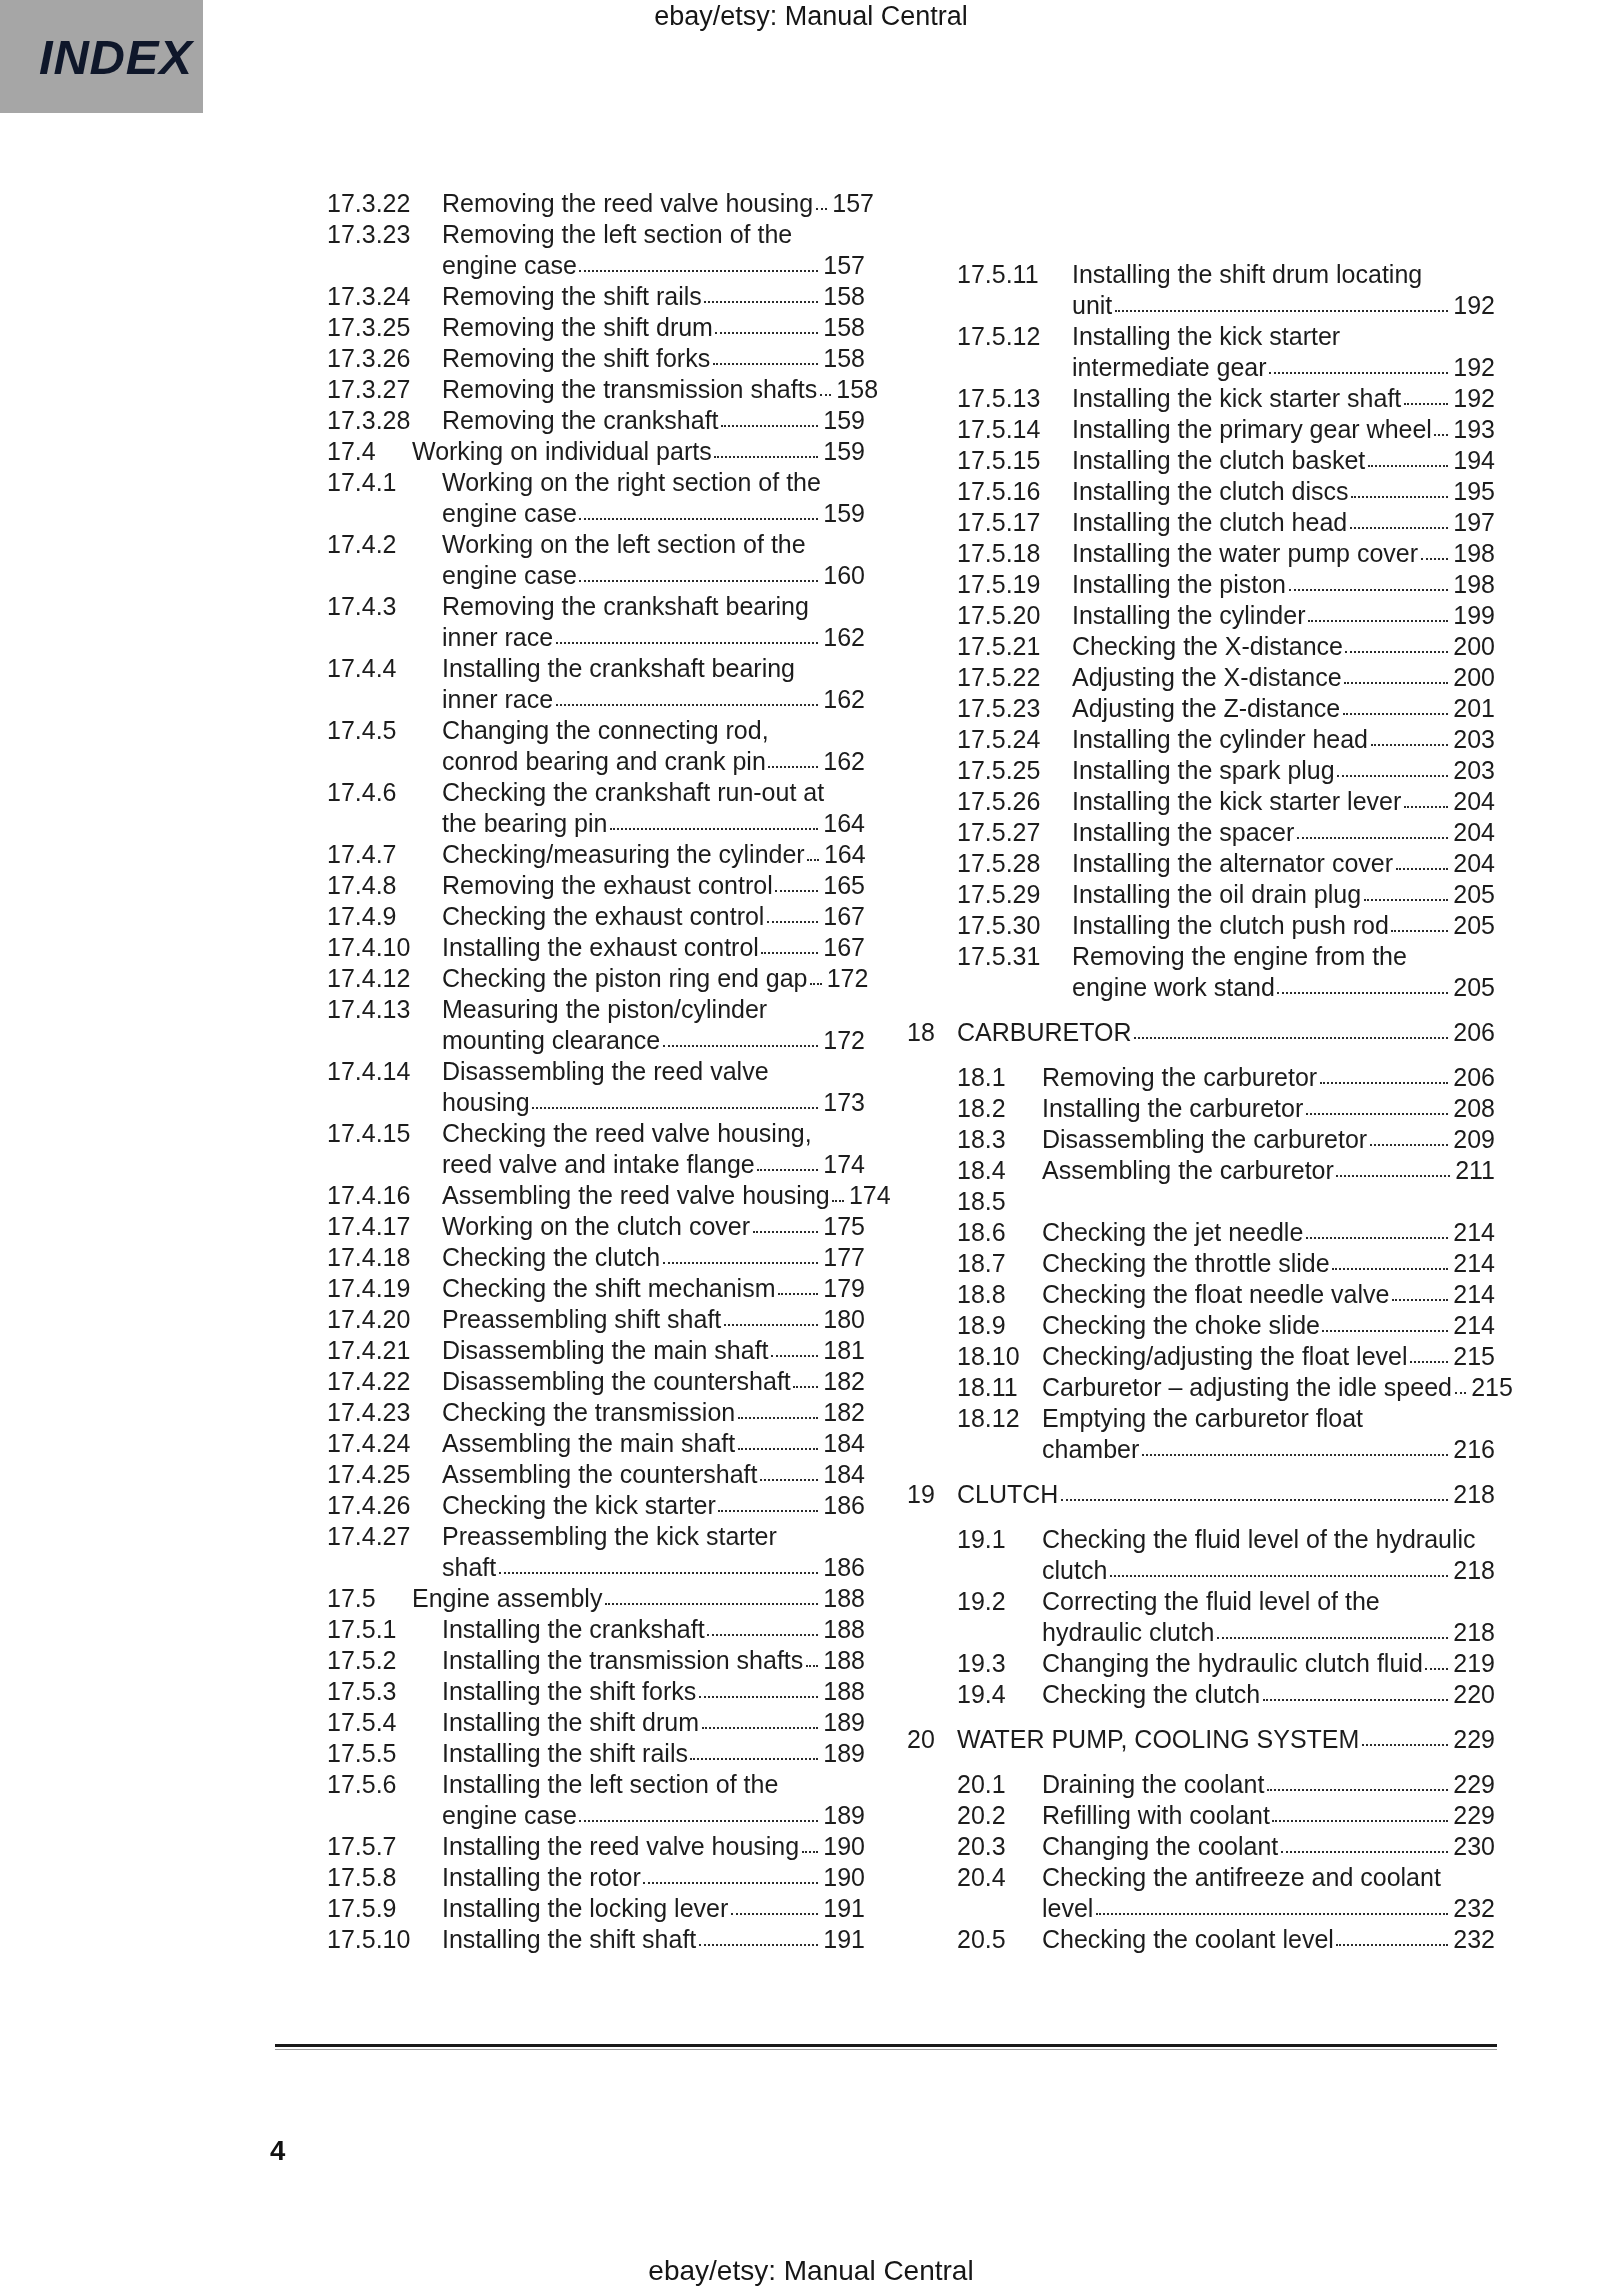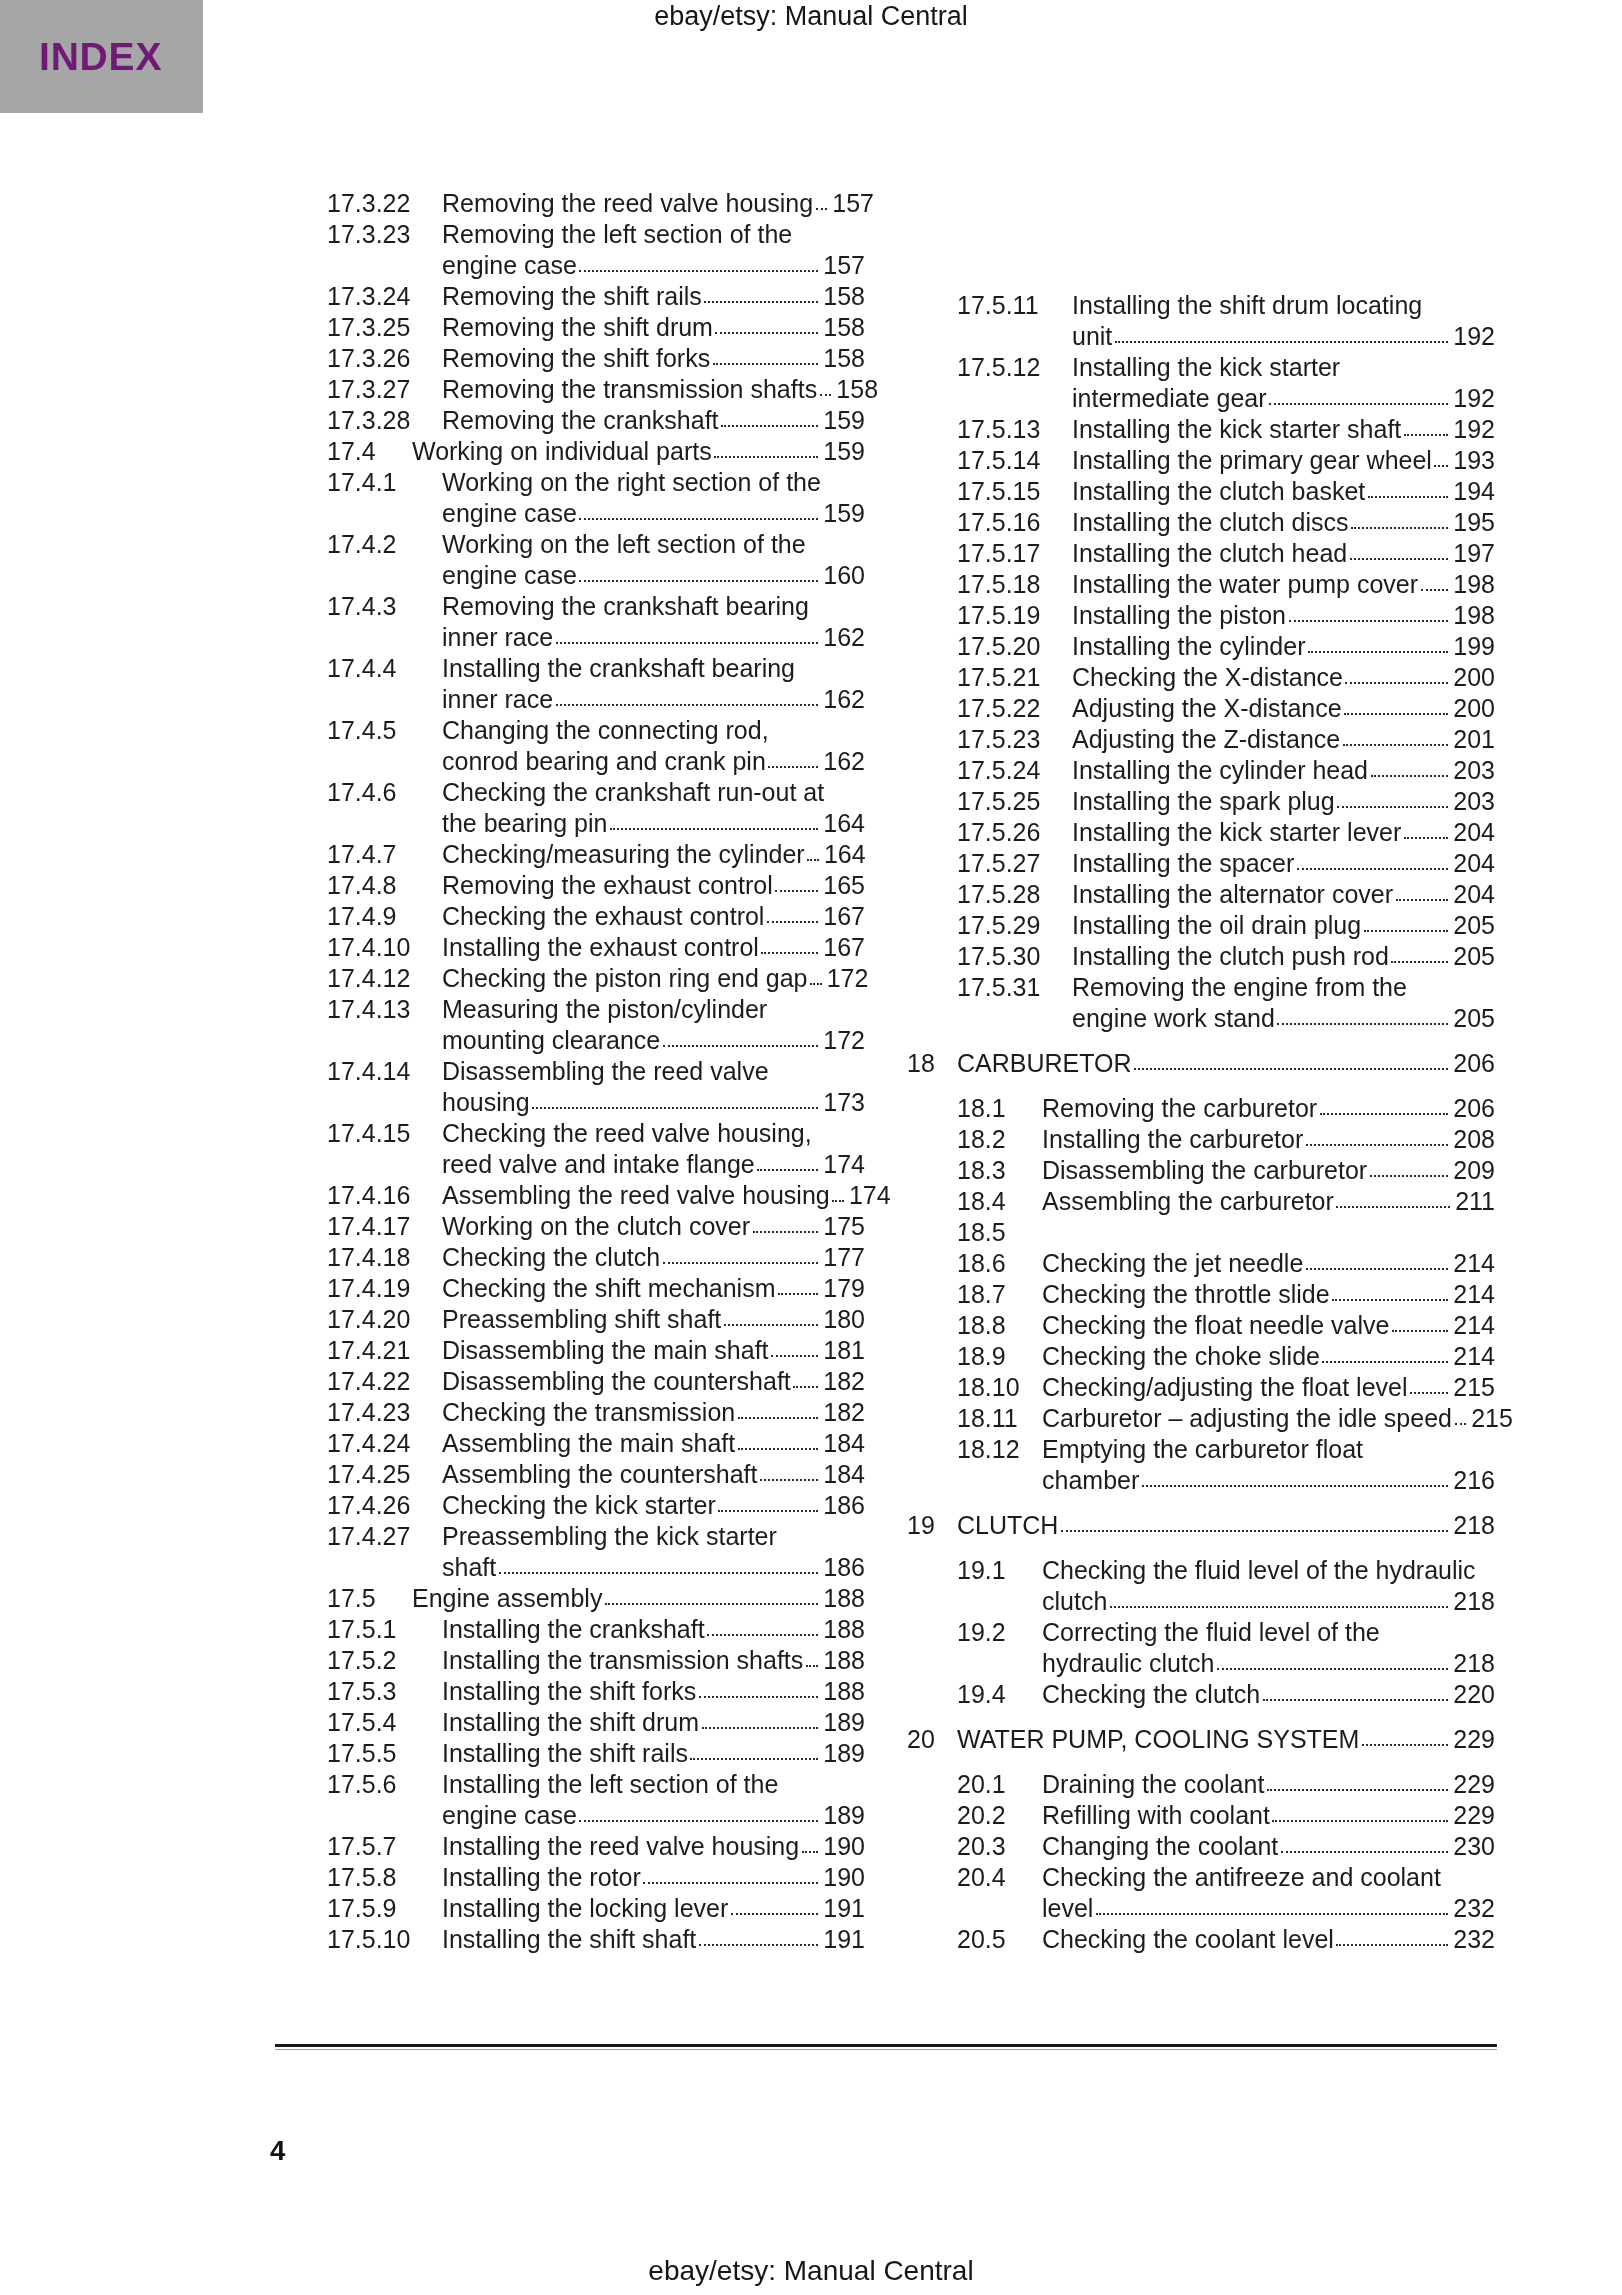--- a/index.html
+++ b/index.html
@@ -12,22 +12,23 @@
     overflow: hidden;
   }
 
   .index-box {
     position: absolute; left: 0; top: 0;
     width: 203px; height: 113px;
     display: flex; align-items: center;
     padding-left: 39px; box-sizing: border-box;
   }
   .index-box .index-label {
-    font-size: 39px; font-weight: bold; color: #701a75;
+    font-size: 49px; font-weight: bold; color: #0f172a;
     letter-spacing: 0.8px;
+    font-style: italic;
   }
 
   .header-title {
     position: absolute; top: 0.8px; left: 0; right: 0;
     text-align: center; font-size: 27px; color: #161616;
   }
 
   .toc {
     position: absolute; top: 188px; left: 327px;
     display: flex; align-items: flex-end;
@@ -909,20 +910,30 @@
         <span class="body">
           <span class="tline">Correcting the fluid level of the</span>
           <span class="tline-last">
             <span class="ttext">hydraulic clutch</span>
             <span class="leader"></span>
             <span class="pg">218</span>
           </span>
         </span>
       </div>
       <div class="entry lvl2">
+        <span class="num">19.3</span>
+        <span class="body">
+          <span class="tline-last">
+            <span class="ttext">Changing the hydraulic clutch fluid</span>
+            <span class="leader"></span>
+            <span class="pg">219</span>
+          </span>
+        </span>
+      </div>
+      <div class="entry lvl2">
         <span class="num">19.4</span>
         <span class="body">
           <span class="tline-last">
             <span class="ttext">Checking the clutch</span>
             <span class="leader"></span>
             <span class="pg">220</span>
           </span>
         </span>
       </div>
       <div class="entry lvl1">

